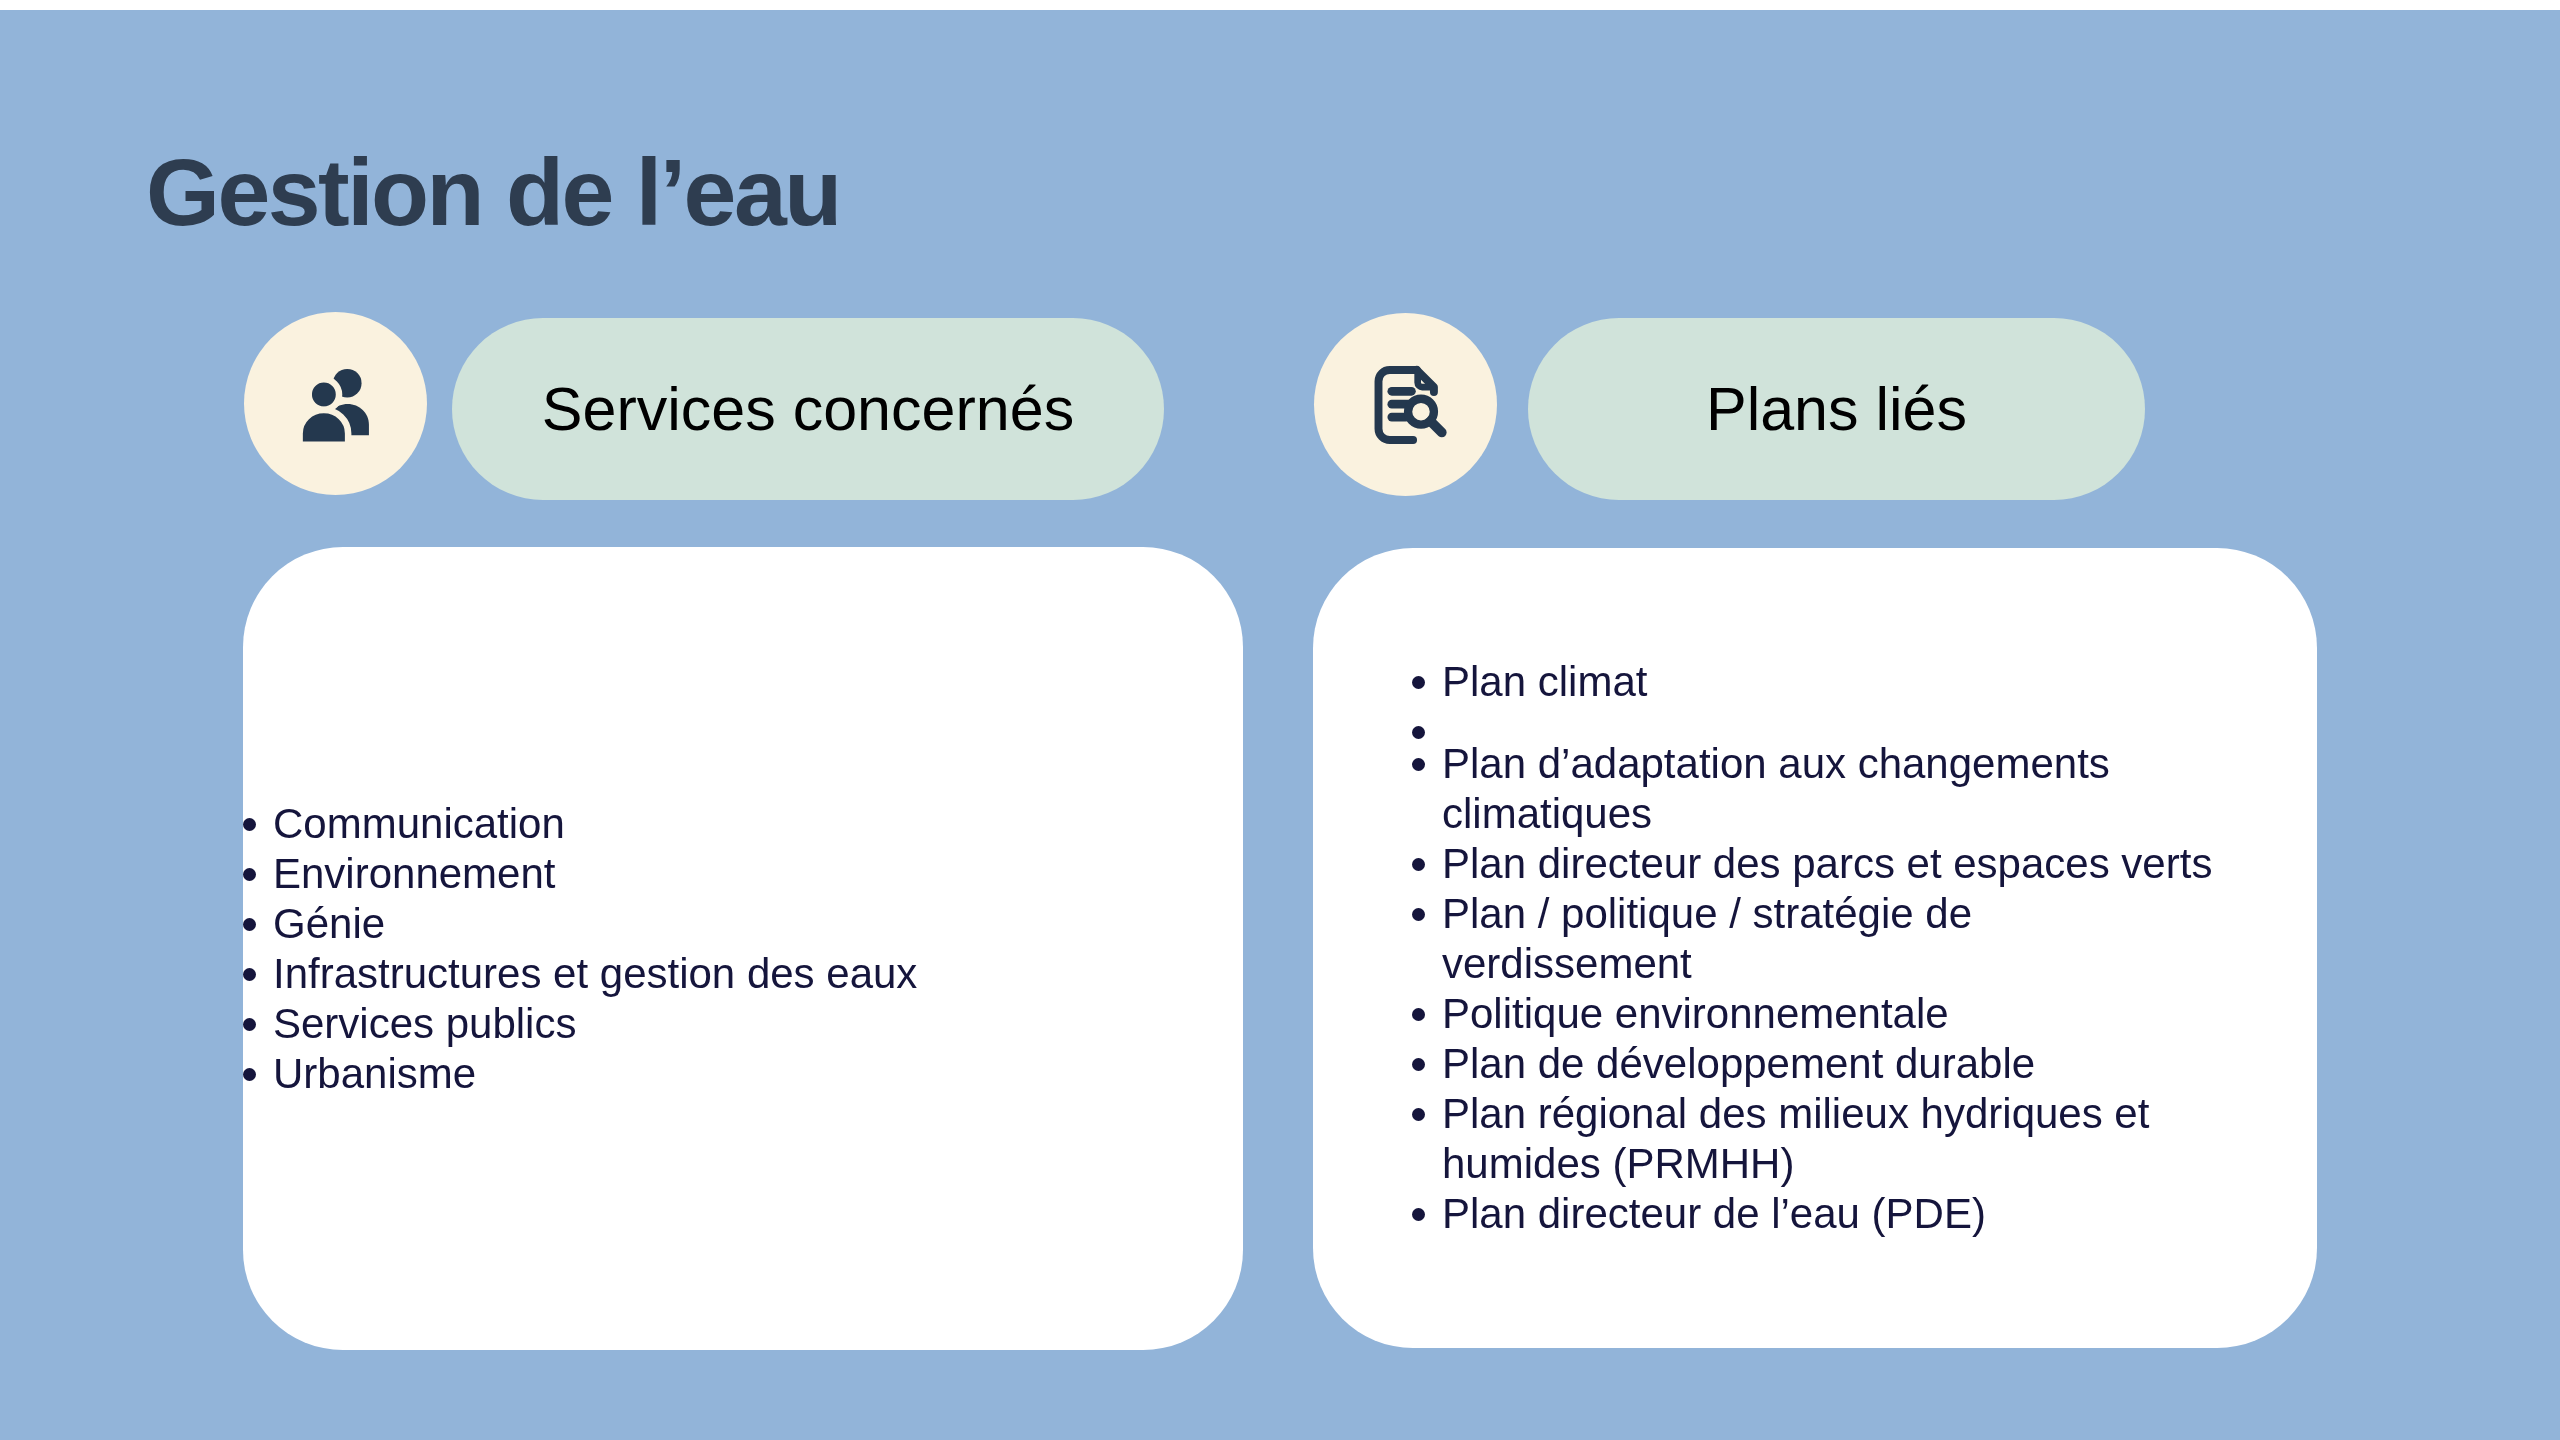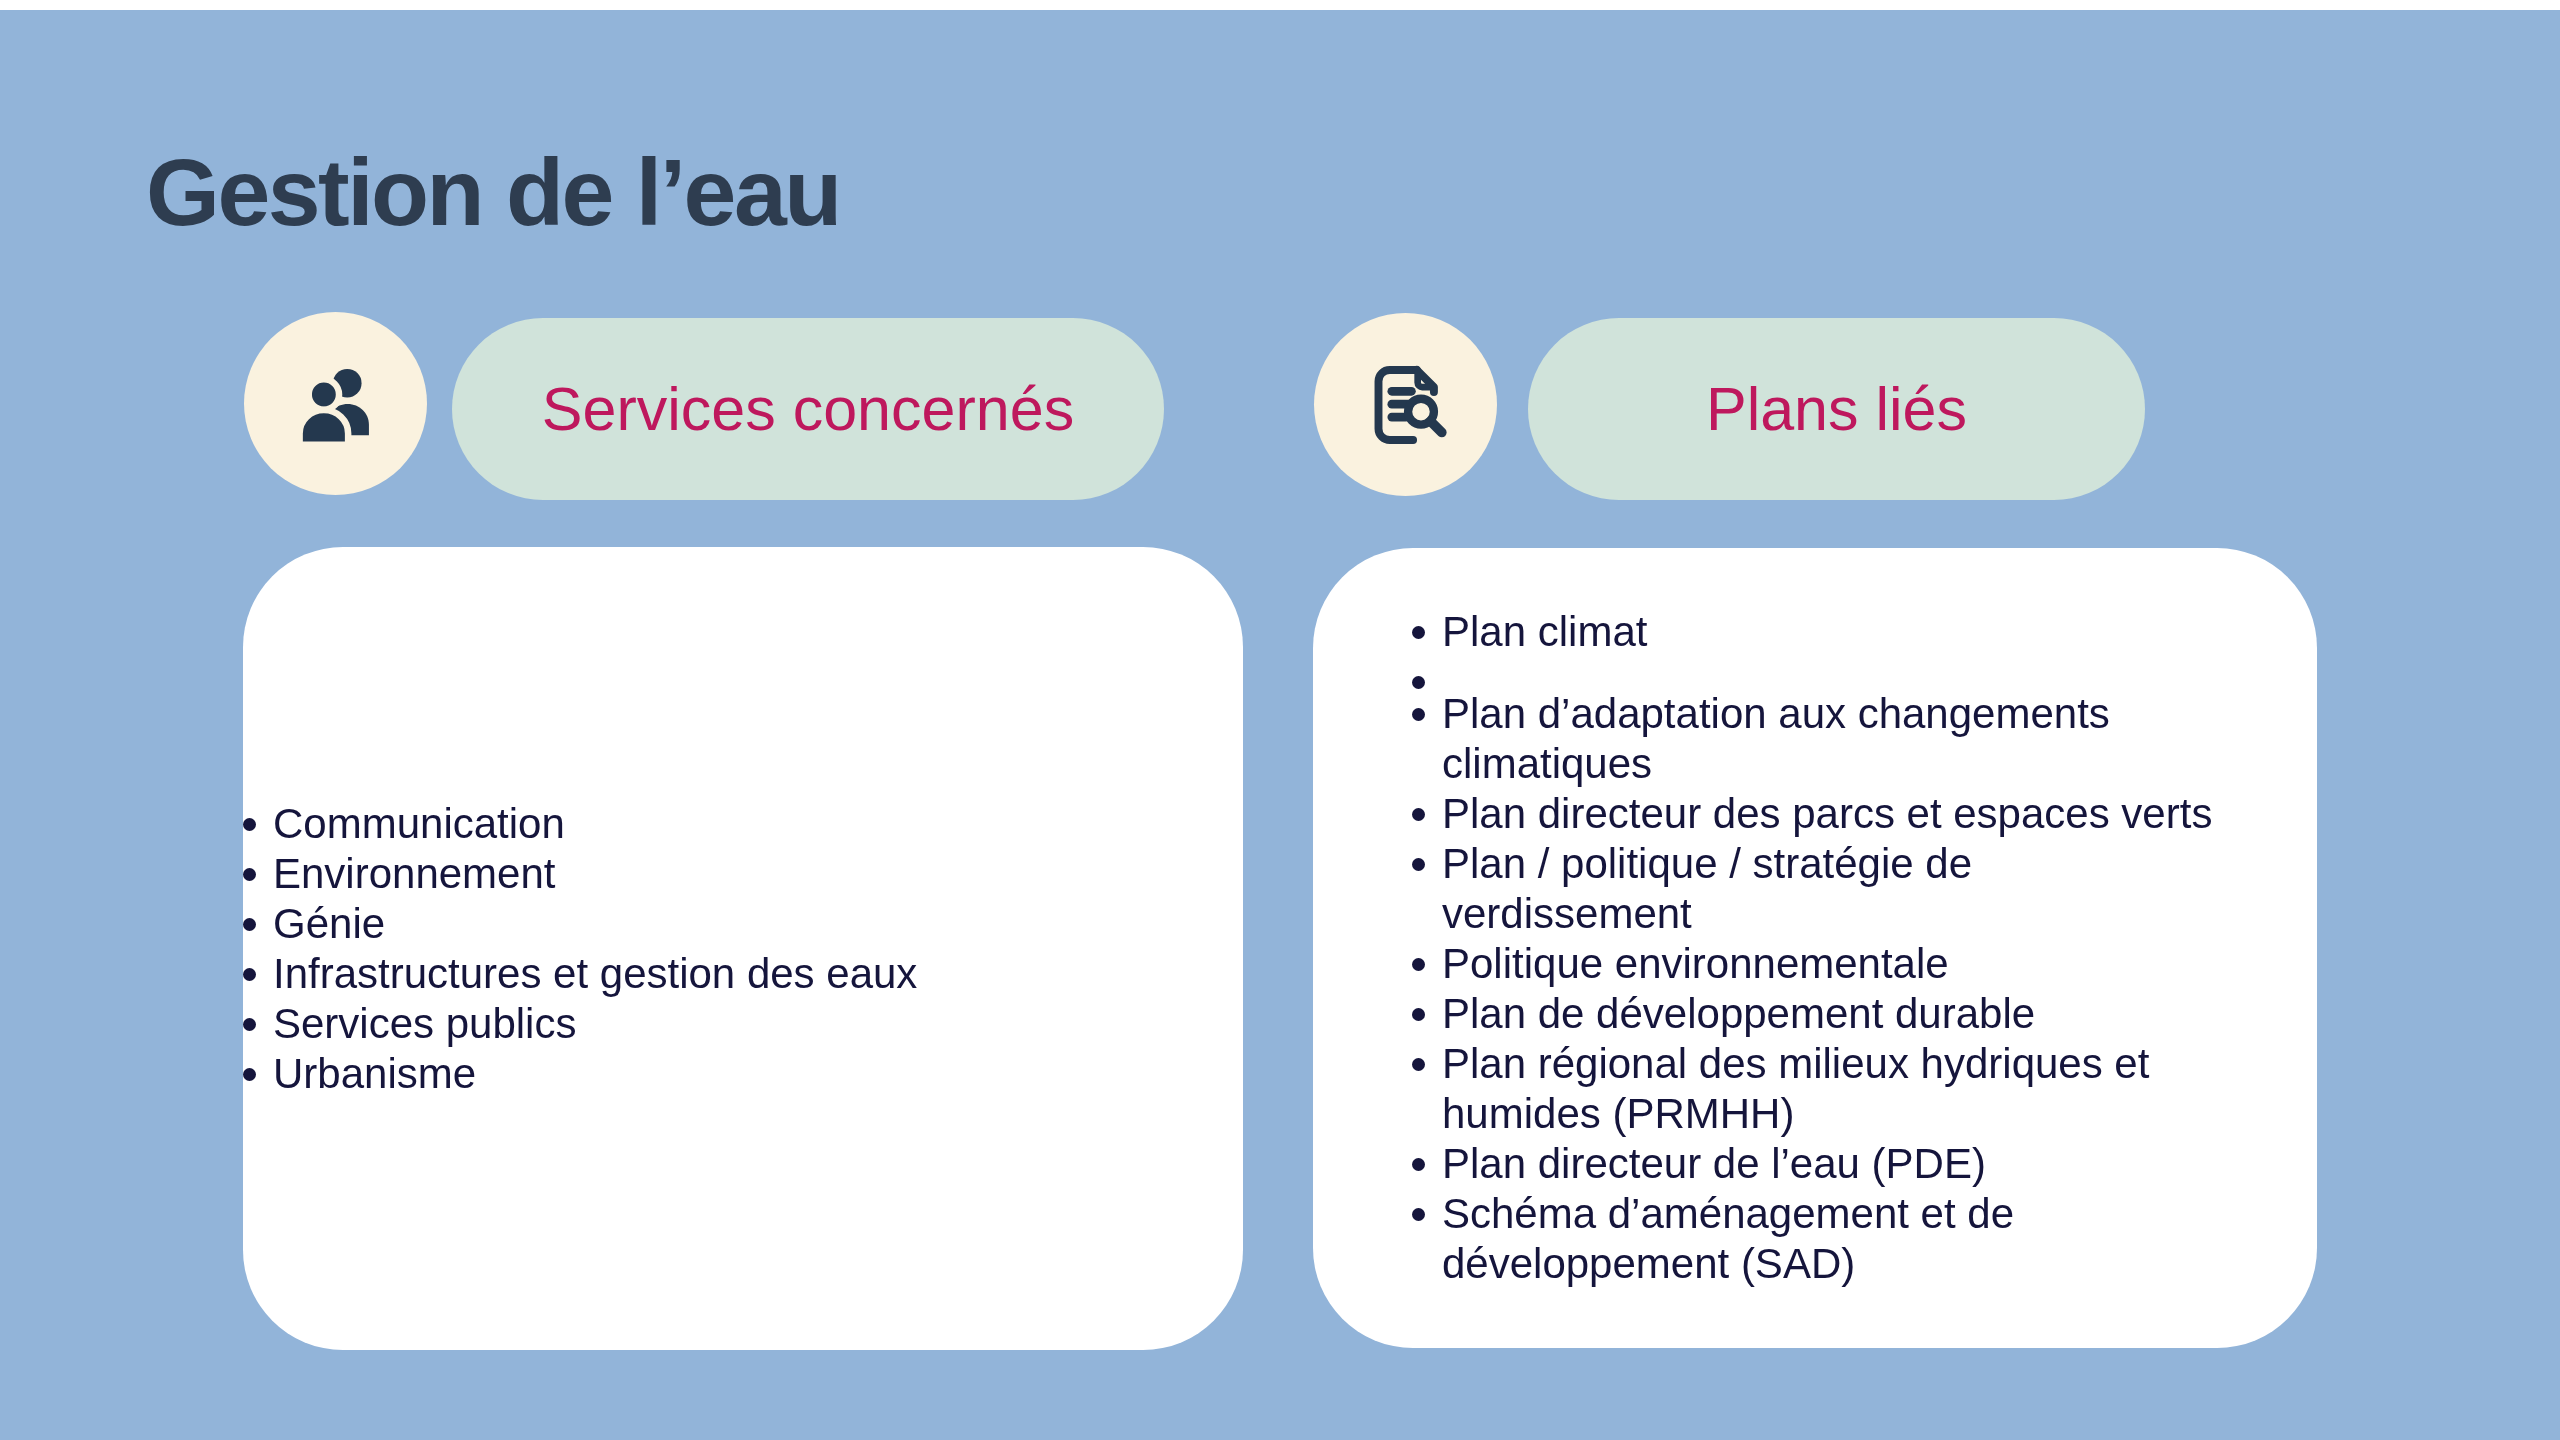--- a/index.html
+++ b/index.html
@@ -15,21 +15,21 @@
     color:#2e3d50;
   }
   .icon-circle {
     position:absolute; width:183px; height:183px; border-radius:50%;
     background:#faf2df; display:flex; align-items:center; justify-content:center;
   }
   .circle-left  { left:244px;  top:302px; }
   .circle-right { left:1314px; top:303px; }
   .pill {
     position:absolute; height:182px; border-radius:91px;
-    background:#d0e3da; color:#be185d;
+    background:#d0e3da; color:#000000;
     display:flex; align-items:center; justify-content:center;
     font-size:61px; font-weight:400;
   }
   .pill-left  { left:452px;  top:308px; width:712px; }
   .pill-right { left:1528px; top:308px; width:617px; }
   .card {
     position:absolute; background:#ffffff; border-radius:100px;
     display:flex; align-items:center;
   }
   .card-left  { left:243px;  top:537px; width:1000px; height:803px; }
@@ -169,21 +169,16 @@
           <span class="dot"></span>
           <span class="li-text">Plan régional des milieux hydriques et
 humides (PRMHH)</span>
         </li>
 
         <li class="bullet-item">
           <span class="dot"></span>
           <span class="li-text">Plan directeur de l’eau (PDE)</span>
         </li>
 
-        <li class="bullet-item">
-          <span class="dot"></span>
-          <span class="li-text">Schéma d’aménagement et de
-développement (SAD)</span>
-        </li>
       </ul>
   </div>
 
 </div>
 
 </body></html>

